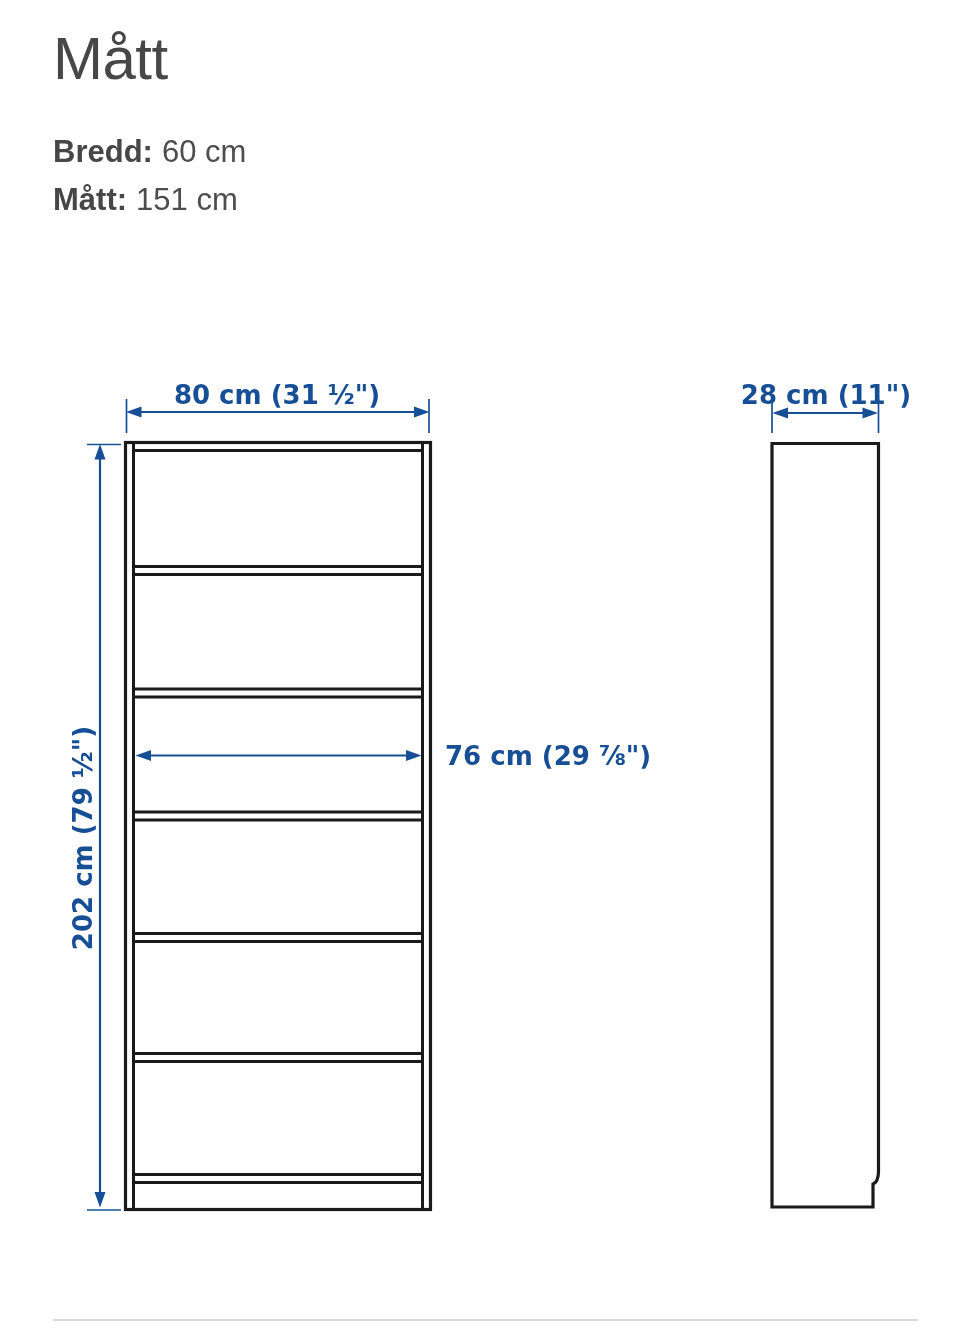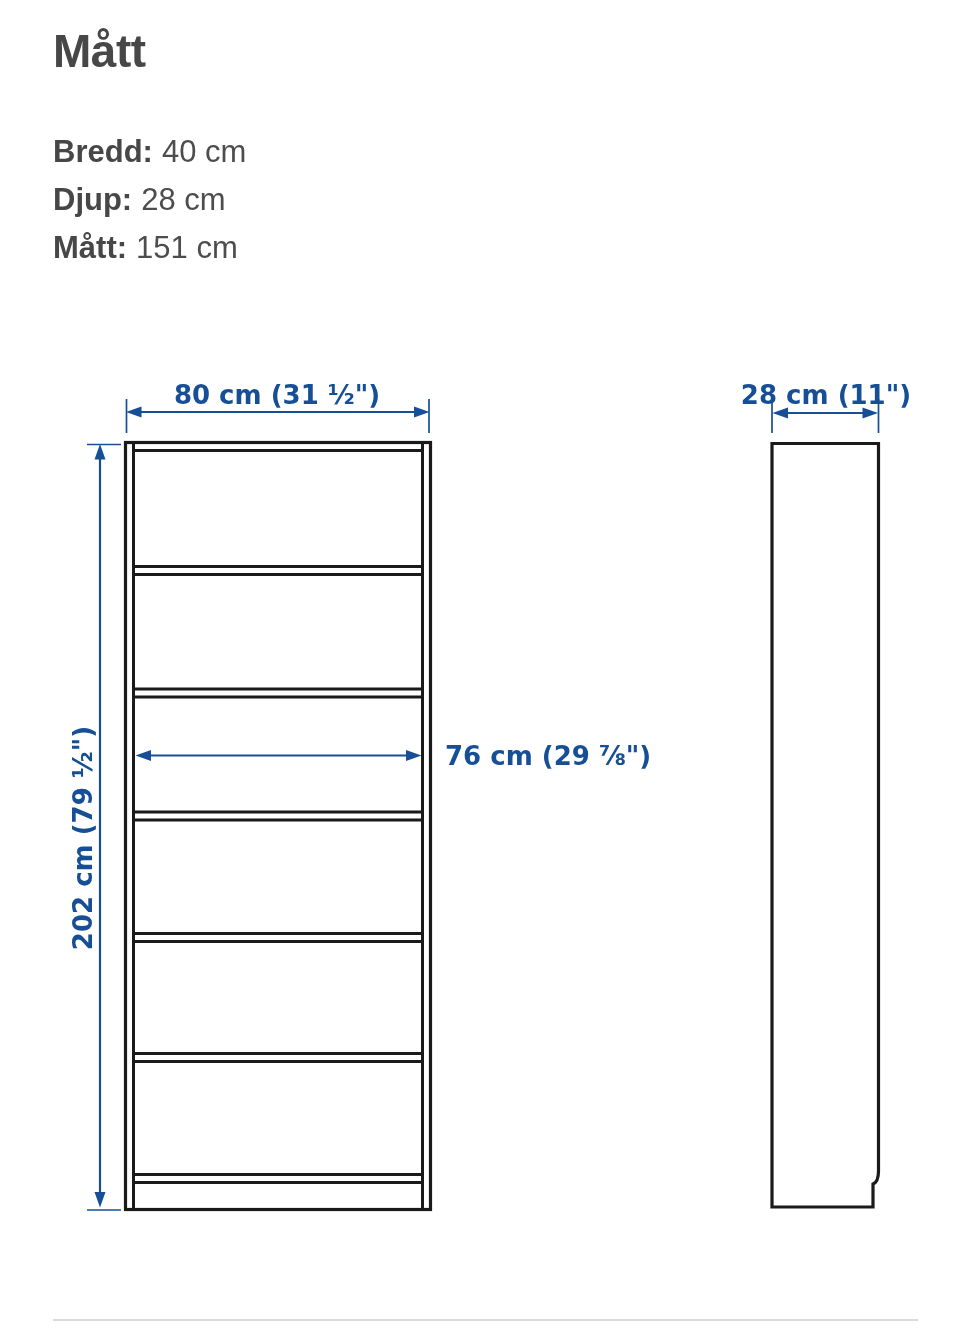--- a/index.html
+++ b/index.html
@@ -17,22 +17,22 @@
     overflow: hidden;
   }
   .page {
     position: relative;
     width: 960px; height: 1334px;
     background: #ffffff;
   }
   .page-title {
     position: absolute;
     left: 53px; top: 24px;
-    font-size: 46px;
-    font-weight: 700;
+    font-size: 60px;
+    font-weight: 400;
     color: var(--text-dark);
     letter-spacing: -0.5px;
   }
   .specs {
     position: absolute;
     left: 53px; top: 128px;
     font-size: 31px;
     line-height: 48px;
     color: var(--text-body);
   }
@@ -72,24 +72,21 @@
 </style>
 </head>
 <body>
 
 <div class="page">
 
   <h1 class="page-title">Mått</h1>
 
   <div class="specs">
     <div class="spec-row">
-      <span class="spec-label">Bredd:</span><span class="spec-value">40 cm</span>
-    </div>
-    <div class="spec-row">
-      <span class="spec-label">Djup:</span><span class="spec-value">28 cm</span>
+      <span class="spec-label">Bredd:</span><span class="spec-value">60 cm</span>
     </div>
     <div class="spec-row">
       <span class="spec-label">Mått:</span><span class="spec-value">151 cm</span>
     </div>
   </div>
 
   <svg class="diagram" viewBox="0 0 960 1334">
 
     <g>
       <rect class="outline" x="125.5" y="442.5" width="305" height="767"></rect>

